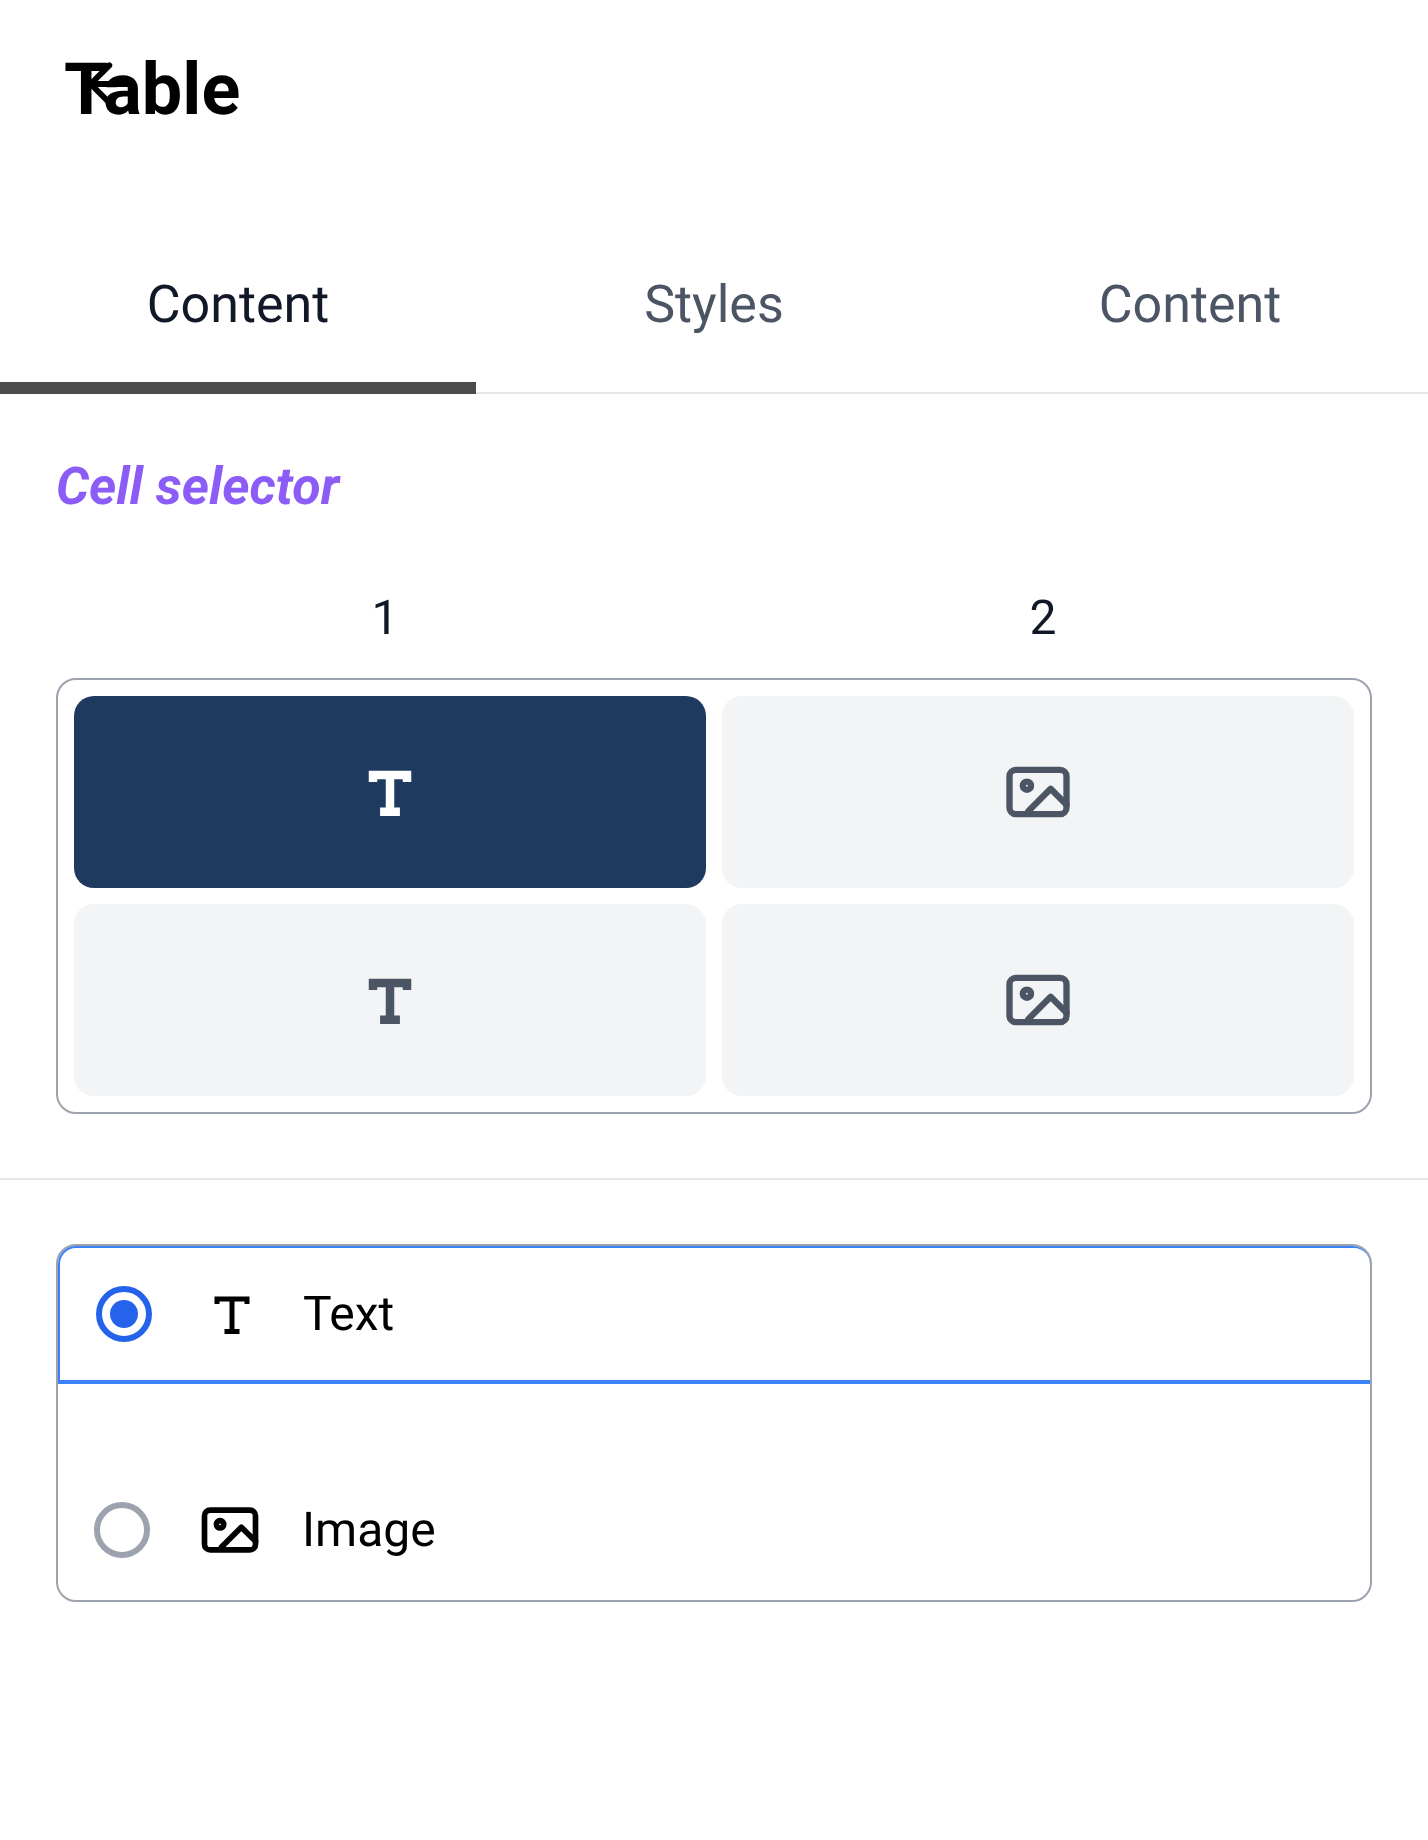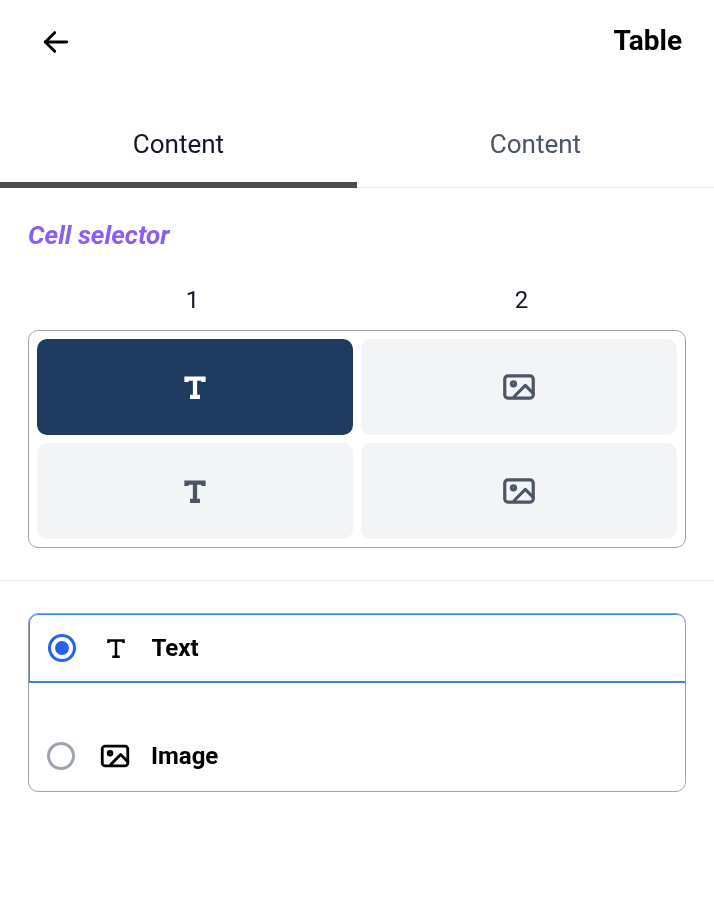--- a/index.html
+++ b/index.html
@@ -23,22 +23,22 @@
     .back-btn {
       position: absolute;
       left: 40px;
       top: 26px;
       cursor: pointer;
       display: flex;
       align-items: center;
     }
     .header-title {
       flex: 1;
-      text-align: right;
-      font-size: 28px;
+      text-align: left;
+      font-size: 36px;
       font-weight: 700;
       color: #000;
     }
     .tabs {
       display: flex;
       border-bottom: 1px solid #e5e7eb;
       margin-top: 24px;
     }
     .tab {
       flex: 1;
@@ -166,21 +166,21 @@
     .option-icon {
       width: 36px;
       display: flex;
       align-items: center;
       justify-content: center;
       margin-right: 18px;
       flex-shrink: 0;
     }
     .option-label {
       font-size: 24px;
-      font-weight: 700;
+      font-weight: 400;
       color: #000;
     }
     .text-icon-path {
       fill: #4b5563;
     }
     .cell svg {
       stroke: #4b5563;
     }
   </style>
 </head>
@@ -191,20 +191,21 @@
     <svg width="32" height="32" viewBox="0 0 24 24" fill="none" stroke="#000" stroke-width="2.2" stroke-linecap="round" stroke-linejoin="round">
       <line x1="20" y1="12" x2="4" y2="12"></line>
       <polyline points="11 5 4 12 11 19"></polyline>
     </svg>
   </div>
   <div class="header-title">Table</div>
 </div>
 
 <div class="tabs">
   <div class="tab active">Content</div>
+  <div class="tab">Styles</div>
   <div class="tab">Content</div>
 </div>
 
 <div class="section">
   <div class="section-title">Cell selector</div>
 
   <div class="col-headers">
     <div class="col-header">1</div>
     <div class="col-header">2</div>
   </div>

